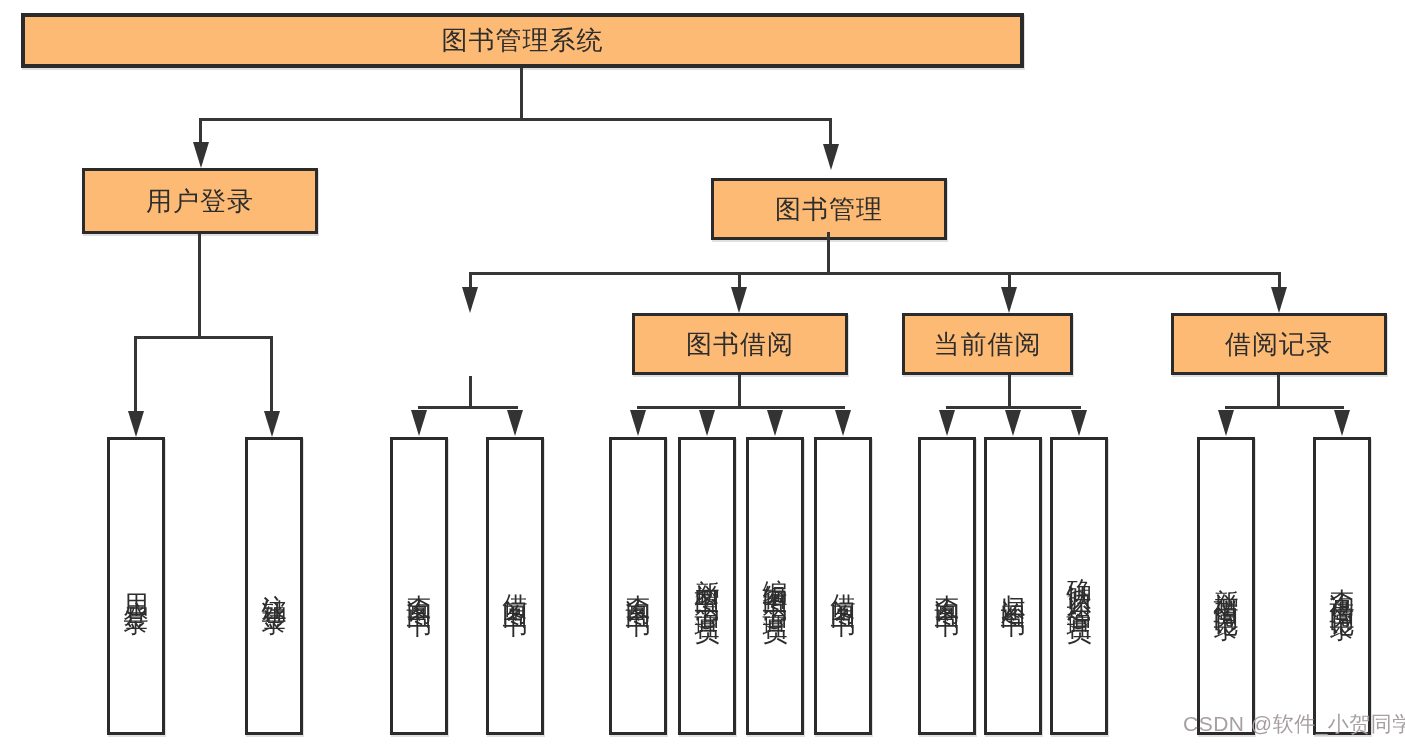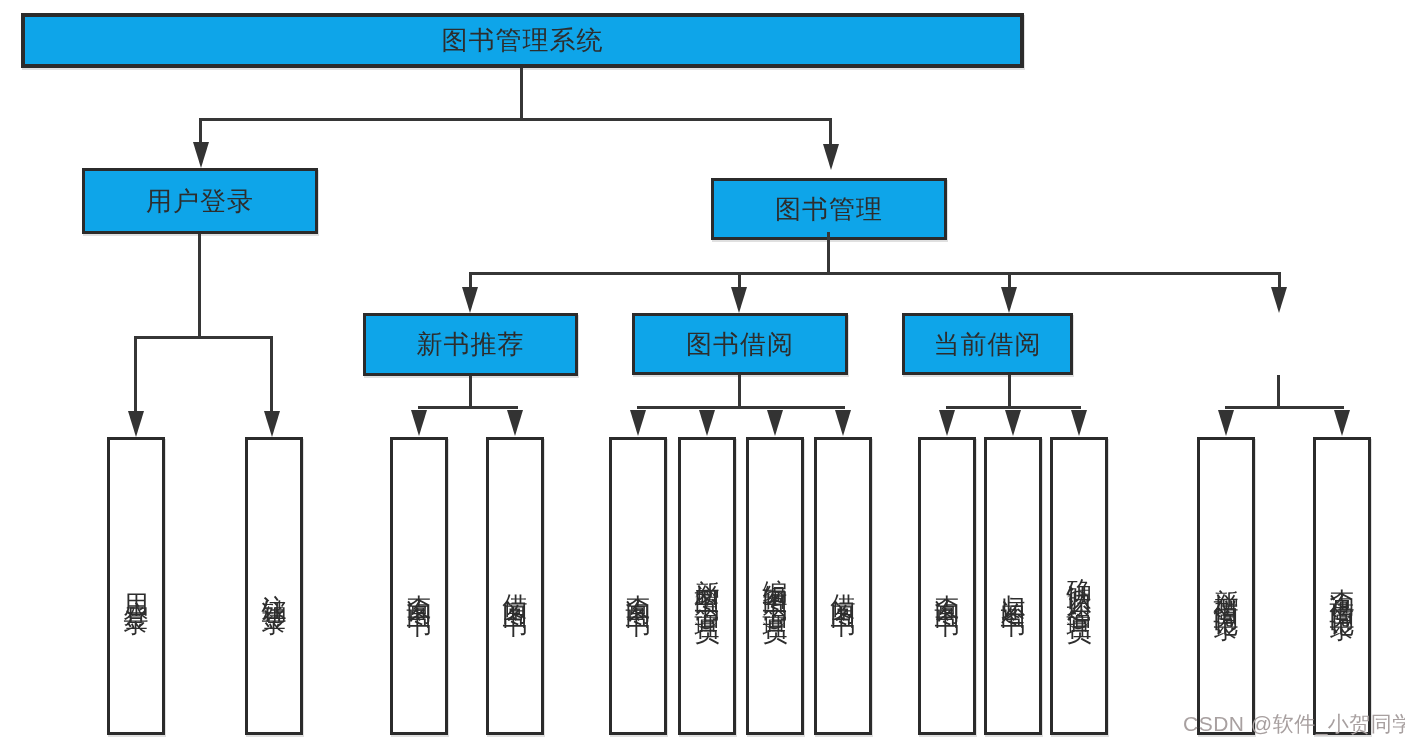--- a/index.html
+++ b/index.html
@@ -8,21 +8,21 @@
     width:1405px;height:747px;
     background:#ffffff;
     font-family:"Liberation Sans","DejaVu Sans",sans-serif;
     color:#2d2d2d;
     overflow:hidden;
   }
   .hbox{
     position:absolute;
     box-sizing:border-box;
     border:3px solid #2b2b2b;
-    background:#0ea5e9;
+    background:#fdba74;
     display:flex;align-items:center;justify-content:center;
     font-size:26px;
     letter-spacing:1px;
     color:#2d2d2d;
     box-shadow:1px 2px 0 rgba(0,0,0,0.12);
   }
   .root{border-width:4px;font-size:26px;}
   .vbox{
     position:absolute;
     box-sizing:border-box;
@@ -92,28 +92,28 @@
   <div class="line" style="left:469px;top:272px;width:812px;height:3px;"></div>
   <div class="line" style="left:469px;top:272px;width:3px;height:17px;"></div>
   <div class="line" style="left:738px;top:272px;width:3px;height:17px;"></div>
   <div class="line" style="left:1008px;top:272px;width:3px;height:17px;"></div>
   <div class="line" style="left:1278px;top:272px;width:3px;height:17px;"></div>
   <div class="arrow" style="left:462px;top:287px;"></div>
   <div class="arrow" style="left:731px;top:287px;"></div>
   <div class="arrow" style="left:1001px;top:287px;"></div>
   <div class="arrow" style="left:1271px;top:287px;"></div>
 
-  <div class="hbox" style="left:363px;top:313px;width:215px;height:63px;">
-    <span>新书推荐</span>
-  </div>
   <div class="hbox" style="left:632px;top:313px;width:216px;height:62px;text-align:right;">
     <span>图书借阅</span>
   </div>
   <div class="hbox" style="left:902px;top:313px;width:171px;height:62px;">
     <span>当前借阅</span>
+  </div>
+  <div class="hbox" style="left:1171px;top:313px;width:216px;height:62px;">
+    <span>借阅记录</span>
   </div>
 
   <div class="line" style="left:469px;top:376px;width:3px;height:33px;"></div>
   <div class="line" style="left:418px;top:406px;width:100px;height:3px;"></div>
   <div class="arrow" style="left:411px;top:410px;"></div>
   <div class="arrow" style="left:507px;top:410px;"></div>
 
   <div class="line" style="left:738px;top:375px;width:3px;height:34px;"></div>
   <div class="line" style="left:637px;top:406px;width:208px;height:3px;"></div>
   <div class="arrow" style="left:630px;top:410px;"></div>

